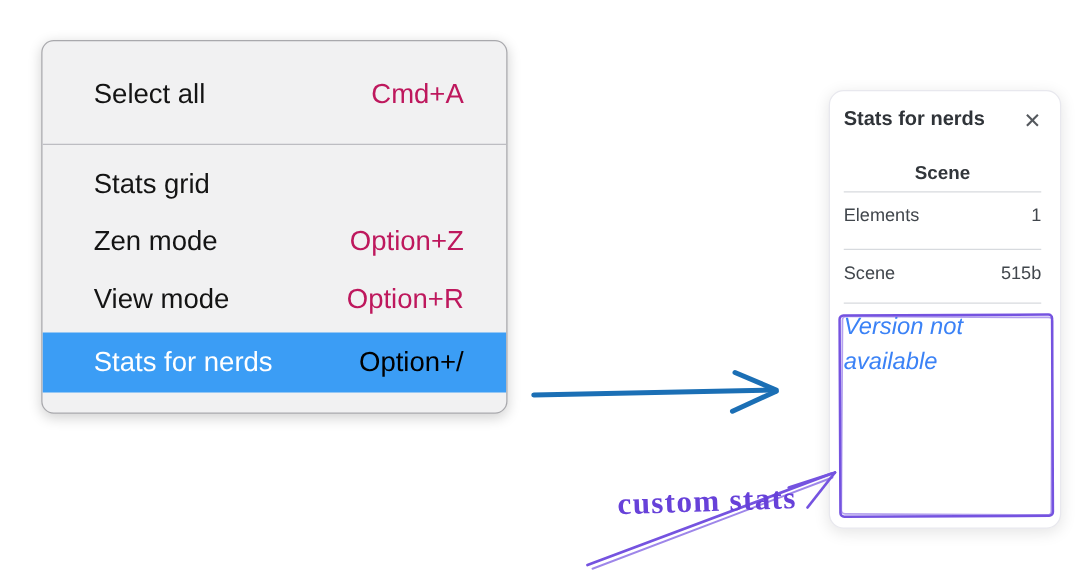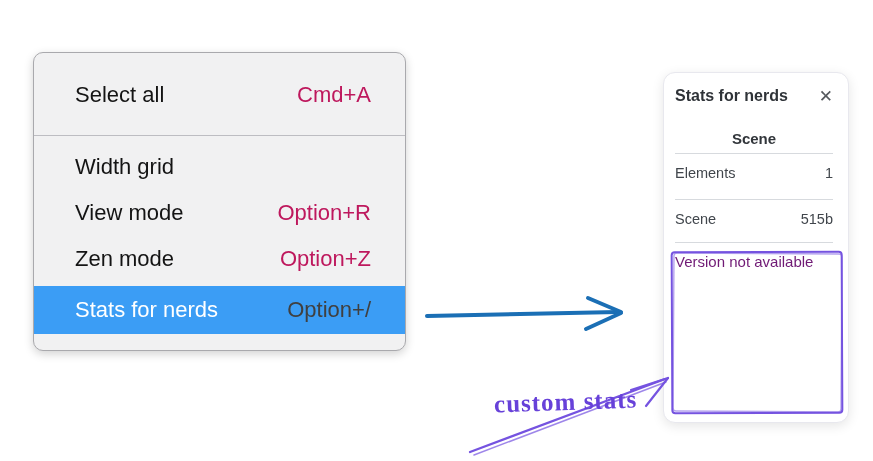--- a/index.html
+++ b/index.html
@@ -7,21 +7,21 @@
     position:relative;
     width:873px;height:461px;
     background:#ffffff;
     font-family:"Liberation Sans", sans-serif;
     overflow:hidden;
   }
 
   
   .context-menu{
     position:absolute;
-    left:33px;top:52px;
+    left:33px;top:32px;
     width:373px;height:299px;
     box-sizing:border-box;
     background:#f1f1f2;
     border:1px solid #a9a9ad;
     border-radius:10px;
     box-shadow:0 3px 10px rgba(0,0,0,.18);
     overflow:hidden;
   }
   .menu-row{
     display:flex;
@@ -37,21 +37,21 @@
   .menu-divider{
     border:none;border-top:1px solid #bdbdc2;
     margin:6px 0 8px 0;
   }
   .menu-row.selected{
     background:#3b9df5;
     color:#ffffff;
     height:48px;
     margin-top:4px;
   }
-  .menu-row.selected .shortcut{color:#404040;}
+  .menu-row.selected .shortcut{color:#000000;}
 
   
   .stats-panel{
     position:absolute;
     left:663px;top:72px;
     width:186px;height:351px;
     box-sizing:border-box;
     background:#ffffff;
     border:1px solid #e8e8ee;
     border-radius:12px;
@@ -75,21 +75,21 @@
   .section-rule{
     border:none;border-top:1px solid #d7dade;
     margin:3px 0 5px 0;
   }
   .stat-row{
     display:flex;justify-content:space-between;
     font-size:14.5px;line-height:29px;color:#41464c;gap:24px;
   }
   .spacer-s{height:8px;}
   .spacer-xs{height:5px;}
-  .version-note{font-size:15px;line-height:28px;color:#701a75;}
+  .version-note{font-size:19px;line-height:28px;color:#3b82f6;font-style:italic;}
 
   
   .overlay{
     position:absolute;left:0;top:0;width:873px;height:461px;
     pointer-events:none;
   }
   .annotation-text{
     position:absolute;
     left:494px;top:388px;
     font-family:cursive;
@@ -104,29 +104,29 @@
 </head>
 <body>
 
 <div class="context-menu">
   <div class="menu-row first">
     <span>Select all</span>
     <span class="shortcut">Cmd+A</span>
   </div>
   <hr class="menu-divider">
   <div class="menu-row">
-    <span>Width grid</span>
+    <span>Stats grid</span>
+  </div>
+  <div class="menu-row">
+    <span>Zen mode</span>
+    <span class="shortcut">Option+Z</span>
   </div>
   <div class="menu-row">
     <span>View mode</span>
     <span class="shortcut">Option+R</span>
-  </div>
-  <div class="menu-row">
-    <span>Zen mode</span>
-    <span class="shortcut">Option+Z</span>
   </div>
   <div class="menu-row selected">
     <span>Stats for nerds</span>
     <span class="shortcut">Option+/</span>
   </div>
 </div>
 
 <div class="stats-panel">
   <div class="panel-header">
     <span class="panel-title">Stats for nerds</span>

